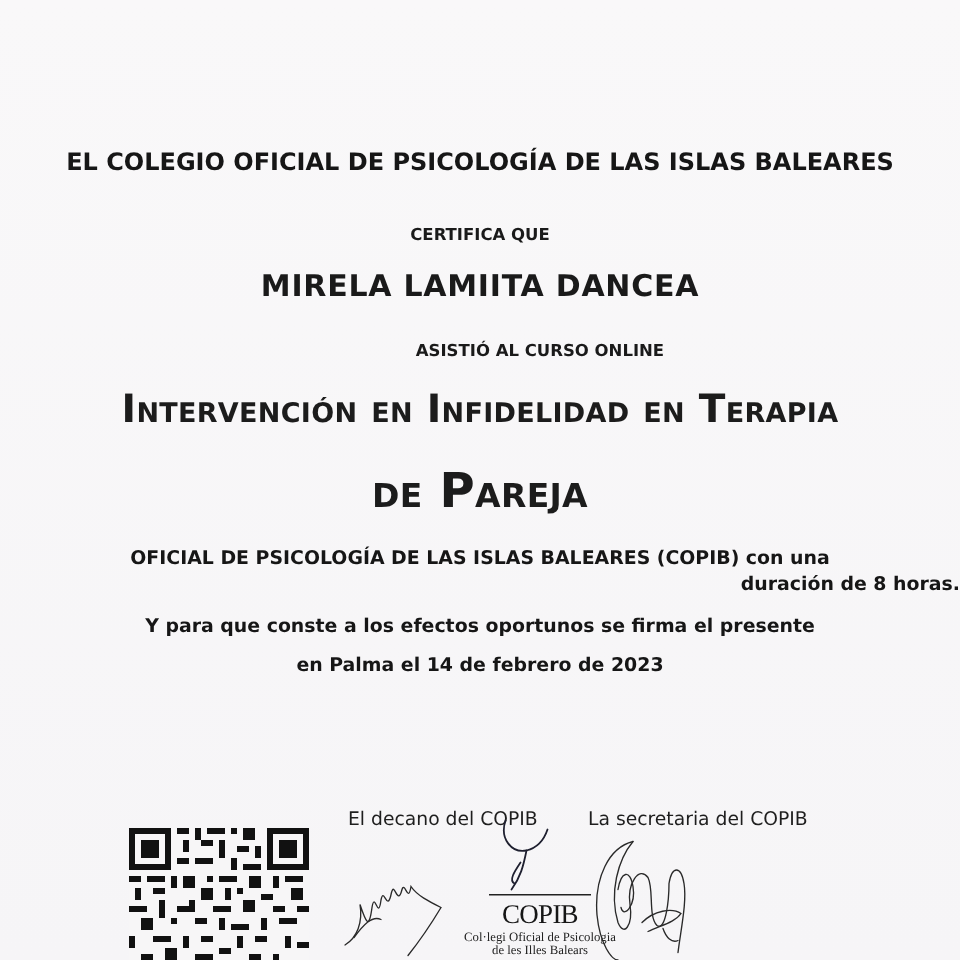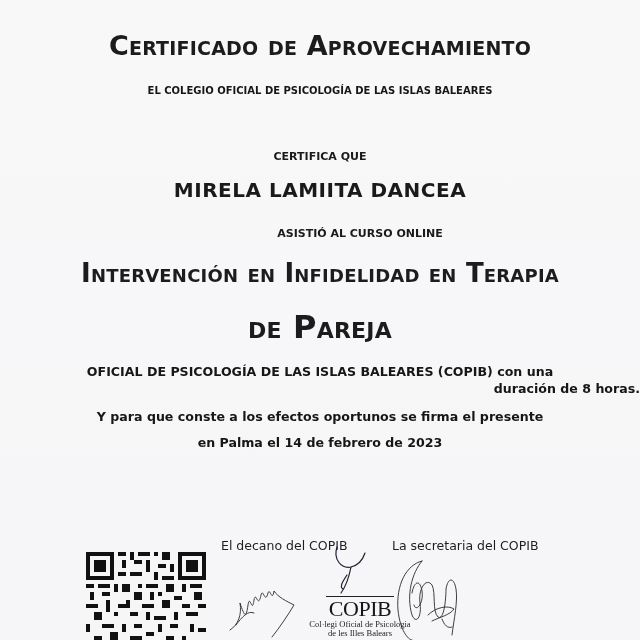--- a/index.html
+++ b/index.html
@@ -33,22 +33,22 @@
       font-weight: bold;
       font-variant: small-caps;
       letter-spacing: 0.2px;
     }
     #title {
       top: 30px;
       font-size: 27px;
       color: #1c1c1c;
     }
     #institution {
-      top: 85px;
-      font-size: 10px;
+      top: 98px;
+      font-size: 16px;
       font-weight: bold;
       color: #161616;
     }
     #certifica {
       top: 150px;
       font-size: 11px;
       font-weight: bold;
     }
     #name {
       top: 178px;
@@ -83,21 +83,21 @@
     #conste { top: 409px; }
     #place { top: 435px; }
 
     .sig-label {
       position: absolute;
       top: 538px;
       font-size: 12.5px;
       color: #1e1e1e;
       white-space: nowrap;
     }
-    #dean-label { left: 221px; text-align: center; }
+    #dean-label { left: 232px; text-align: center; }
     #sec-label { left: 392px; }
 
     #qr {
       position: absolute;
       left: 86px;
       top: 552px;
       width: 120px;
       height: 100px;
     }
     .sig {
@@ -115,39 +115,38 @@
       text-align: center;
     }
     #copib-logo .bar {
       width: 68px;
       height: 1px;
       background: #222;
       margin: 0 auto 1px auto;
     }
     #copib-logo .word {
       font-family: "Liberation Serif", serif;
-      font-size: 22px;
+      font-size: 18px;
       line-height: 22px;
       color: #161616;
       letter-spacing: -0.5px;
     }
     #copib-logo .sub {
       font-family: "Liberation Serif", serif;
       font-size: 8.5px;
       line-height: 9px;
       color: #222;
       white-space: nowrap;
     }
   </style>
 </head>
 <body>
 
 <div class="page">
 
-  <div id="title" class="center smallcaps">Certificado de Aprovechamiento</div>
   <div id="institution" class="center">EL COLEGIO OFICIAL DE PSICOLOGÍA DE LAS ISLAS BALEARES</div>
 
   <div id="certifica" class="center">CERTIFICA QUE</div>
   <div id="name" class="center">MIRELA LAMIITA DANCEA</div>
   <div id="asistio" class="center">ASISTIÓ AL CURSO ONLINE</div>
 
   <div id="course1" class="center smallcaps">Intervención en Infidelidad en Terapia</div>
   <div id="course2" class="center smallcaps">de Pareja</div>
 
   <div id="body2" class="center body-line">OFICIAL DE PSICOLOGÍA DE LAS ISLAS BALEARES (COPIB) con una</div>

